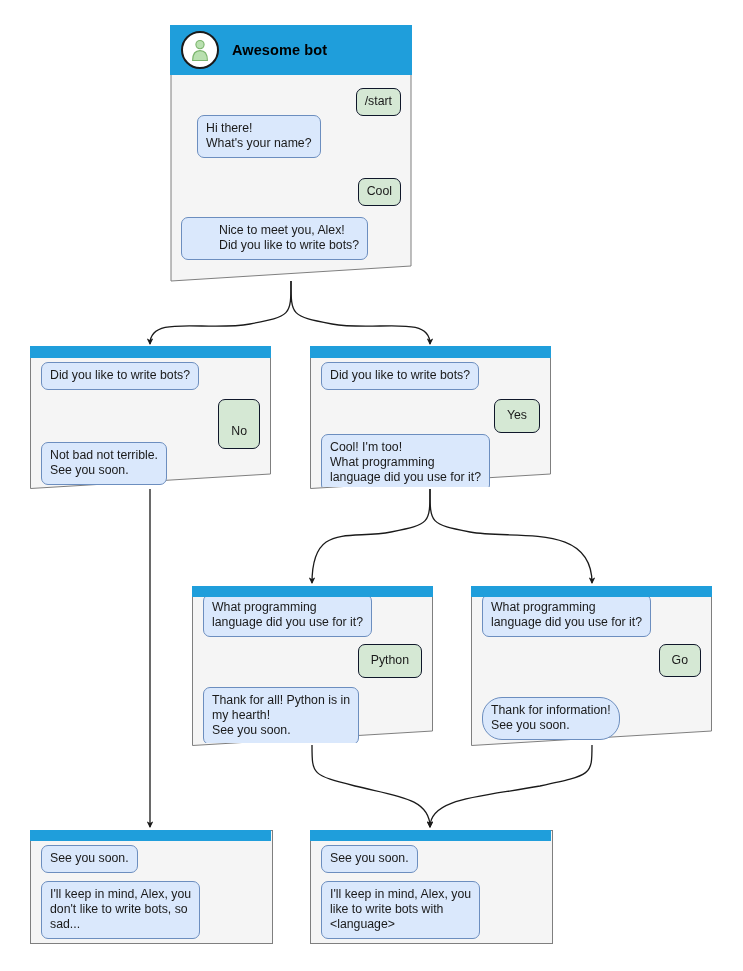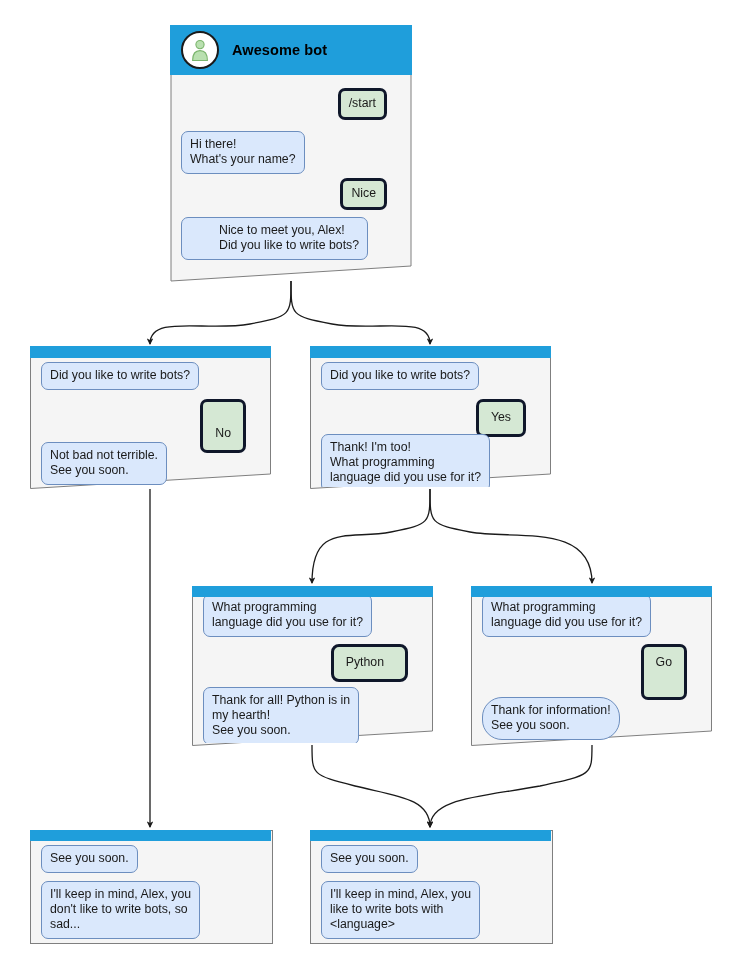--- a/index.html
+++ b/index.html
@@ -109,22 +109,22 @@
     padding: 5px 8px 6px 8px;
     white-space: pre-line;
   }
   .bubble.bot {
     background: #dae8fc;
     border: 1px solid #6c8ebf;
     left: 11px;
   }
   .bubble.user {
     background: #d5e8d4;
-    border: 3px solid #0f172a;
-    right: 25px;
+    border: 1px solid #0f172a;
+    right: 11px;
   }
 </style>
 </head>
 <body>
 
 <div id="canvas">
 
   <svg id="edges" viewBox="0 0 743 971" xmlns="http://www.w3.org/2000/svg">
     <defs>
       <marker id="arrow" viewBox="0 0 10 10" refX="8.5" refY="5" markerWidth="5.2" markerHeight="5.2" orient="auto-start-reverse">
@@ -159,23 +159,23 @@
       <div class="avatar">
         <svg width="24" height="24" viewBox="0 0 24 24" xmlns="http://www.w3.org/2000/svg">
           <circle cx="12" cy="6.6" r="4.1" fill="#b9e0b0" stroke="#7bb56d" stroke-width="1.1"></circle>
           <path d="M 4.6 22.5 C 4.6 15.6 8 12.6 12 12.6 C 16 12.6 19.4 15.6 19.4 22.5 Z" fill="#b9e0b0" stroke="#7bb56d" stroke-width="1.1"></path>
         </svg>
       </div>
       <div class="bot-title">Awesome bot</div>
     </div>
     <div class="card-body" style="top:50px; height:207px;">
       <div class="bubble user" style="top:13px;">/start</div>
-      <div class="bubble bot" style="top:56px;">Hi there!
+      <div class="bubble bot" style="top:40px;margin-left:16px;">Hi there!
 What's your name?</div>
-      <div class="bubble user" style="top:103px;">Nice</div>
+      <div class="bubble user" style="top:103px;">Cool</div>
       <div class="bubble bot" style="top:142px;padding-left:37px;">Nice to meet you, Alex!
 Did you like to write bots?</div>
     </div>
   </div>
 
   <div class="card" style="left:30px; top:346px; width:241px; height:143px;">
     <div class="card-shape skew">
       <svg class="fill" viewBox="0 0 241 143" preserveAspectRatio="none" xmlns="http://www.w3.org/2000/svg">
         <polygon points="0.5,0.5 240.5,0.5 240.5,128 0.5,142.5" fill="#f5f5f5" stroke="#7f7f7f" stroke-width="1"></polygon>
       </svg>
@@ -192,54 +192,54 @@
   <div class="card" style="left:310px; top:346px; width:241px; height:143px;">
     <div class="card-shape skew">
       <svg class="fill" viewBox="0 0 241 143" preserveAspectRatio="none" xmlns="http://www.w3.org/2000/svg">
         <polygon points="0.5,0.5 240.5,0.5 240.5,128 0.5,142.5" fill="#f5f5f5" stroke="#7f7f7f" stroke-width="1"></polygon>
       </svg>
     </div>
     <div class="card-head" style="height:12px;"></div>
     <div class="card-body" style="top:12px;">
       <div class="bubble bot" style="top:4px;">Did you like to write bots?</div>
       <div class="bubble user" style="top:41px; padding:8px 12px 9px 12px;border-radius:7px;">Yes</div>
-      <div class="bubble bot" style="top:76px;">Thank! I'm too!
+      <div class="bubble bot" style="top:76px;">Cool! I'm too!
 What programming
 language did you use for it?</div>
     </div>
   </div>
 
   <div class="card" style="left:192px; top:586px; width:241px; height:160px;">
     <div class="card-shape skew">
       <svg class="fill" viewBox="0 0 241 160" preserveAspectRatio="none" xmlns="http://www.w3.org/2000/svg">
         <polygon points="0.5,0.5 240.5,0.5 240.5,145 0.5,159.5" fill="#f5f5f5" stroke="#7f7f7f" stroke-width="1"></polygon>
       </svg>
     </div>
     <div class="card-head" style="height:11px;"></div>
     <div class="card-body" style="top:11px;">
       <div class="bubble bot" style="top:-3px;">What programming
 language did you use for it?</div>
-      <div class="bubble user" style="top:47px; padding:8px 21px 9px 12px;border-radius:8px;">Python</div>
+      <div class="bubble user" style="top:47px; padding:8px 12px 9px 12px;">Python</div>
       <div class="bubble bot" style="top:90px;">Thank for all! Python is in
 my hearth!
 See you soon.</div>
     </div>
   </div>
 
   <div class="card" style="left:471px; top:586px; width:241px; height:160px;">
     <div class="card-shape skew">
       <svg class="fill" viewBox="0 0 241 160" preserveAspectRatio="none" xmlns="http://www.w3.org/2000/svg">
         <polygon points="0.5,0.5 240.5,0.5 240.5,145 0.5,159.5" fill="#f5f5f5" stroke="#7f7f7f" stroke-width="1"></polygon>
       </svg>
     </div>
     <div class="card-head" style="height:11px;"></div>
     <div class="card-body" style="top:11px;">
       <div class="bubble bot" style="top:-3px;">What programming
 language did you use for it?</div>
-      <div class="bubble user" style="top:47px; padding:8px 12px 27px 12px;text-align:center;">Go</div>
+      <div class="bubble user" style="top:47px; padding:8px 12px 8px 12px;text-align:center;">Go</div>
       <div class="bubble bot" style="top:100px;border-radius:20px;">Thank for information!
 See you soon.</div>
     </div>
   </div>
 
   <div class="card" style="left:30px; top:830px; width:241px; height:112px;">
     <div class="card-shape"></div>
     <div class="card-head" style="height:11px;"></div>
     <div class="card-body" style="top:11px;">
       <div class="bubble bot" style="top:4px;">See you soon.</div>

